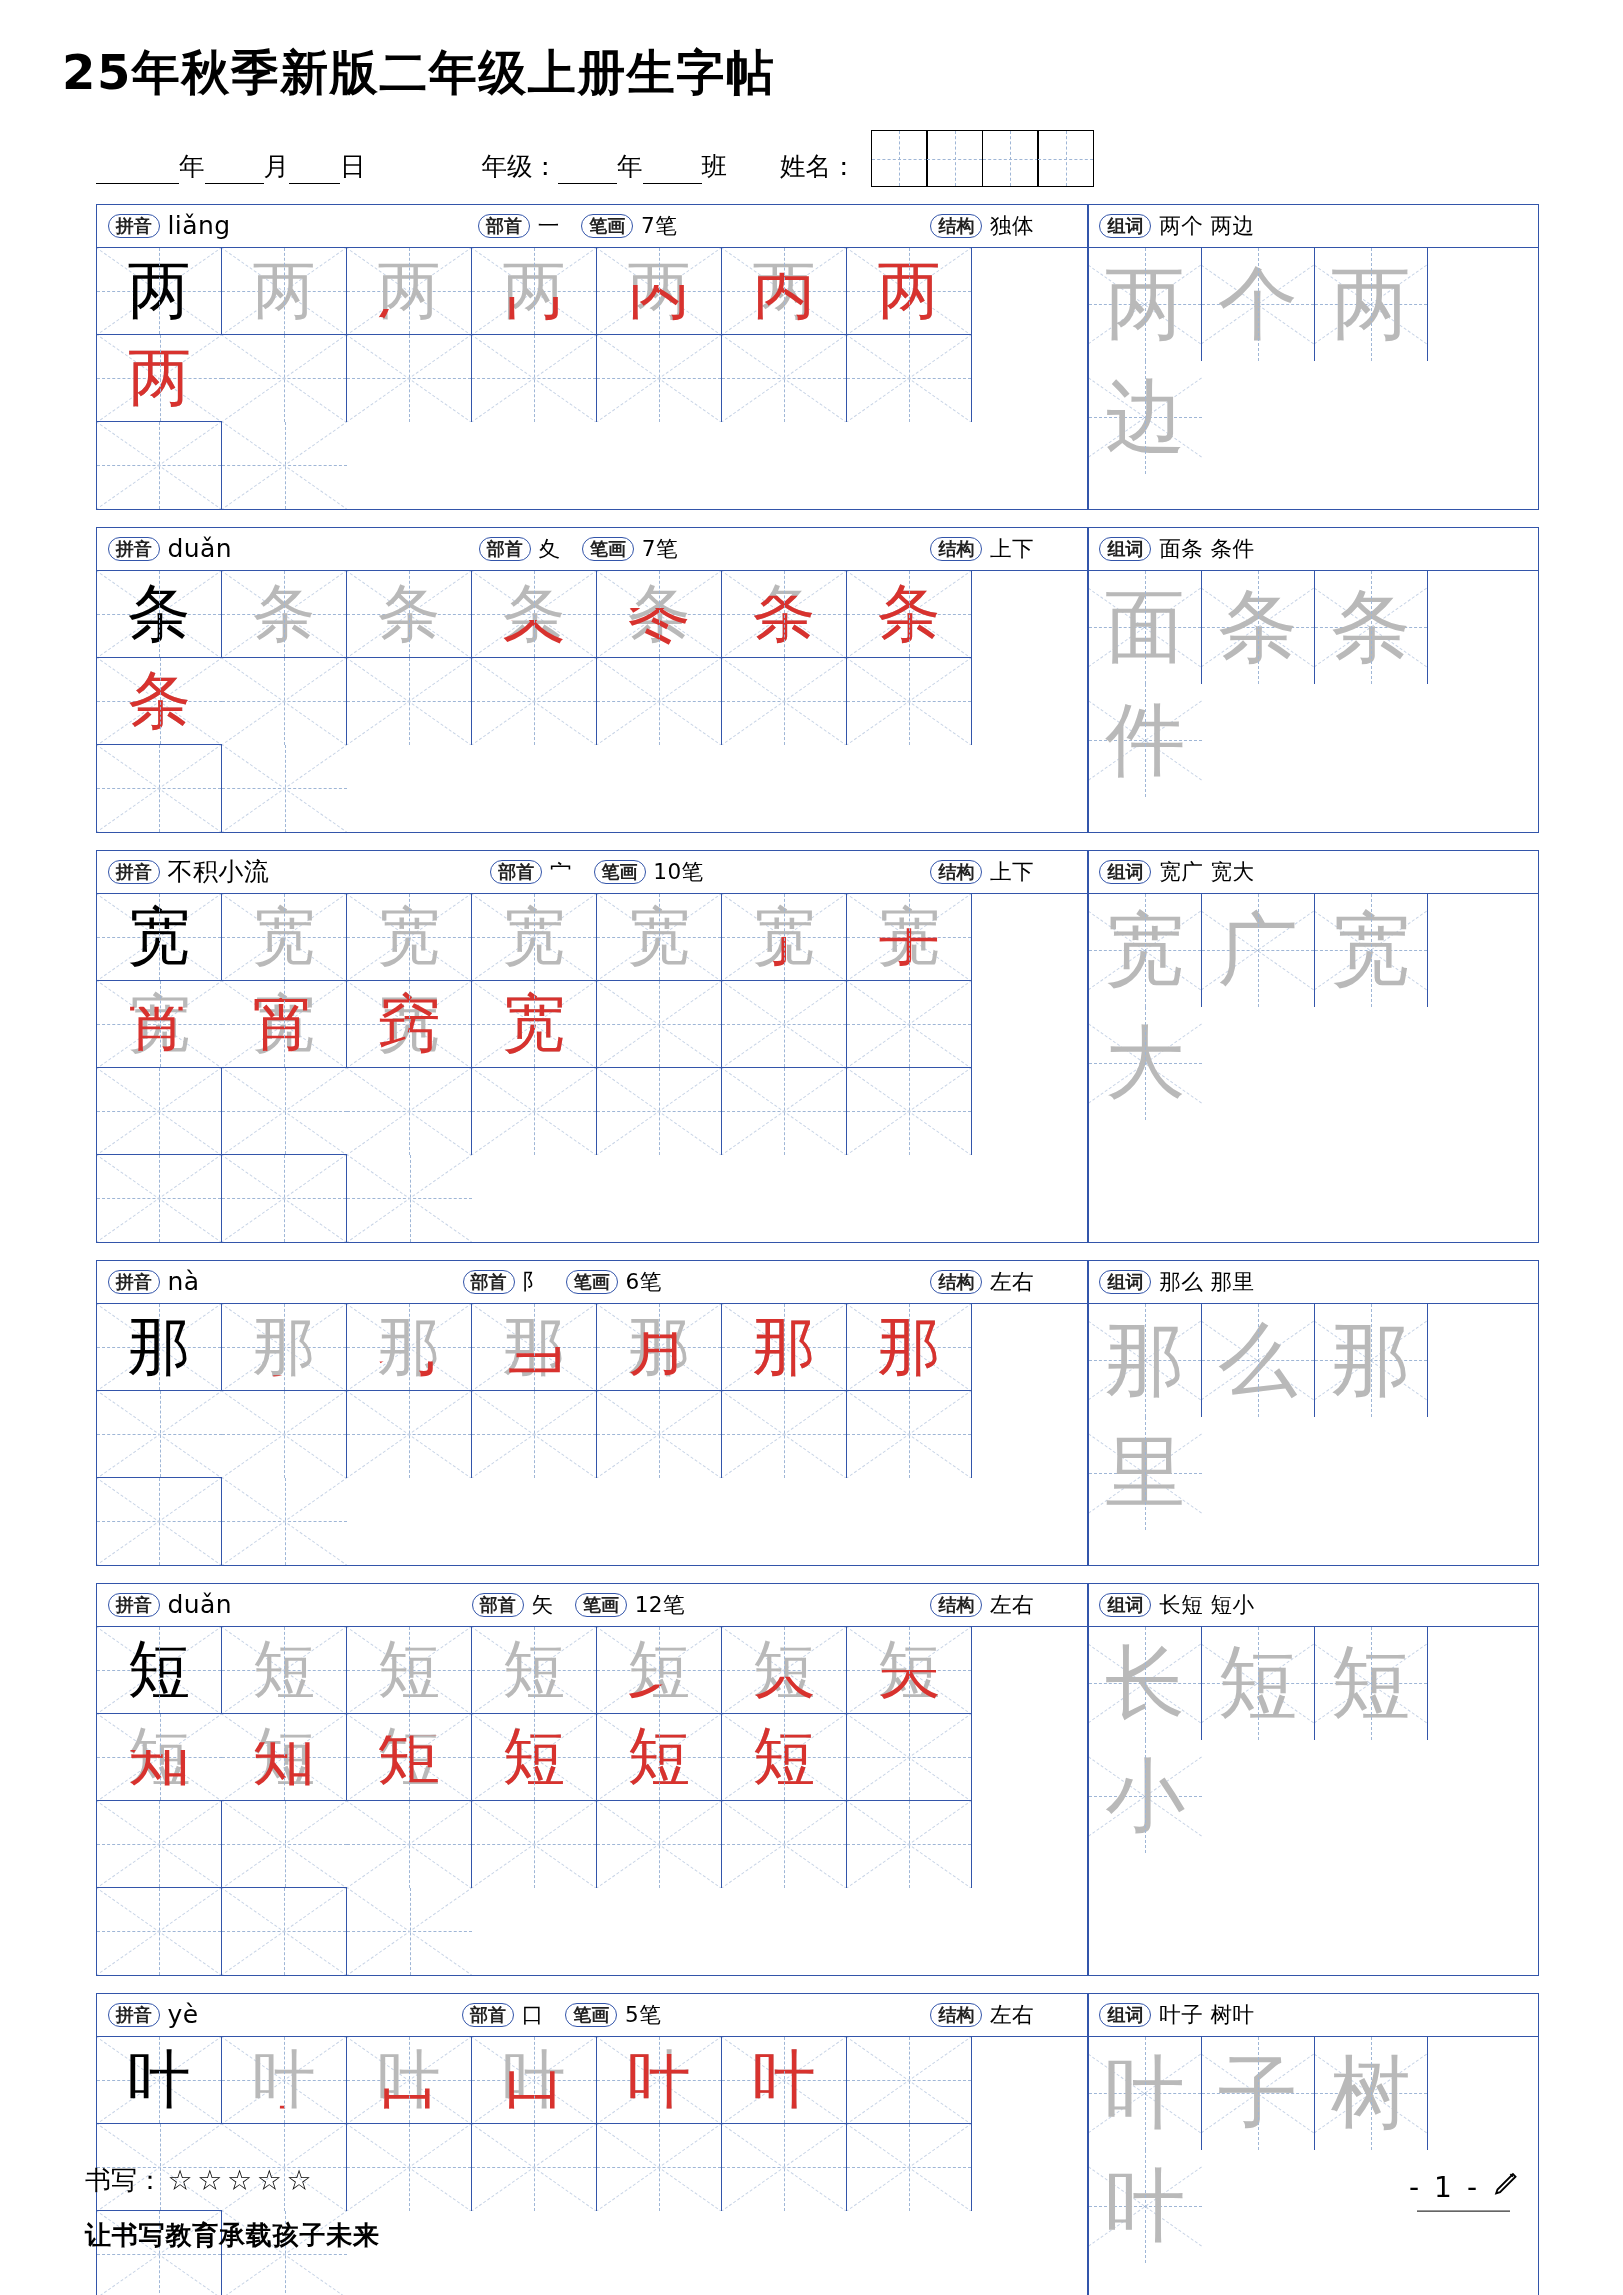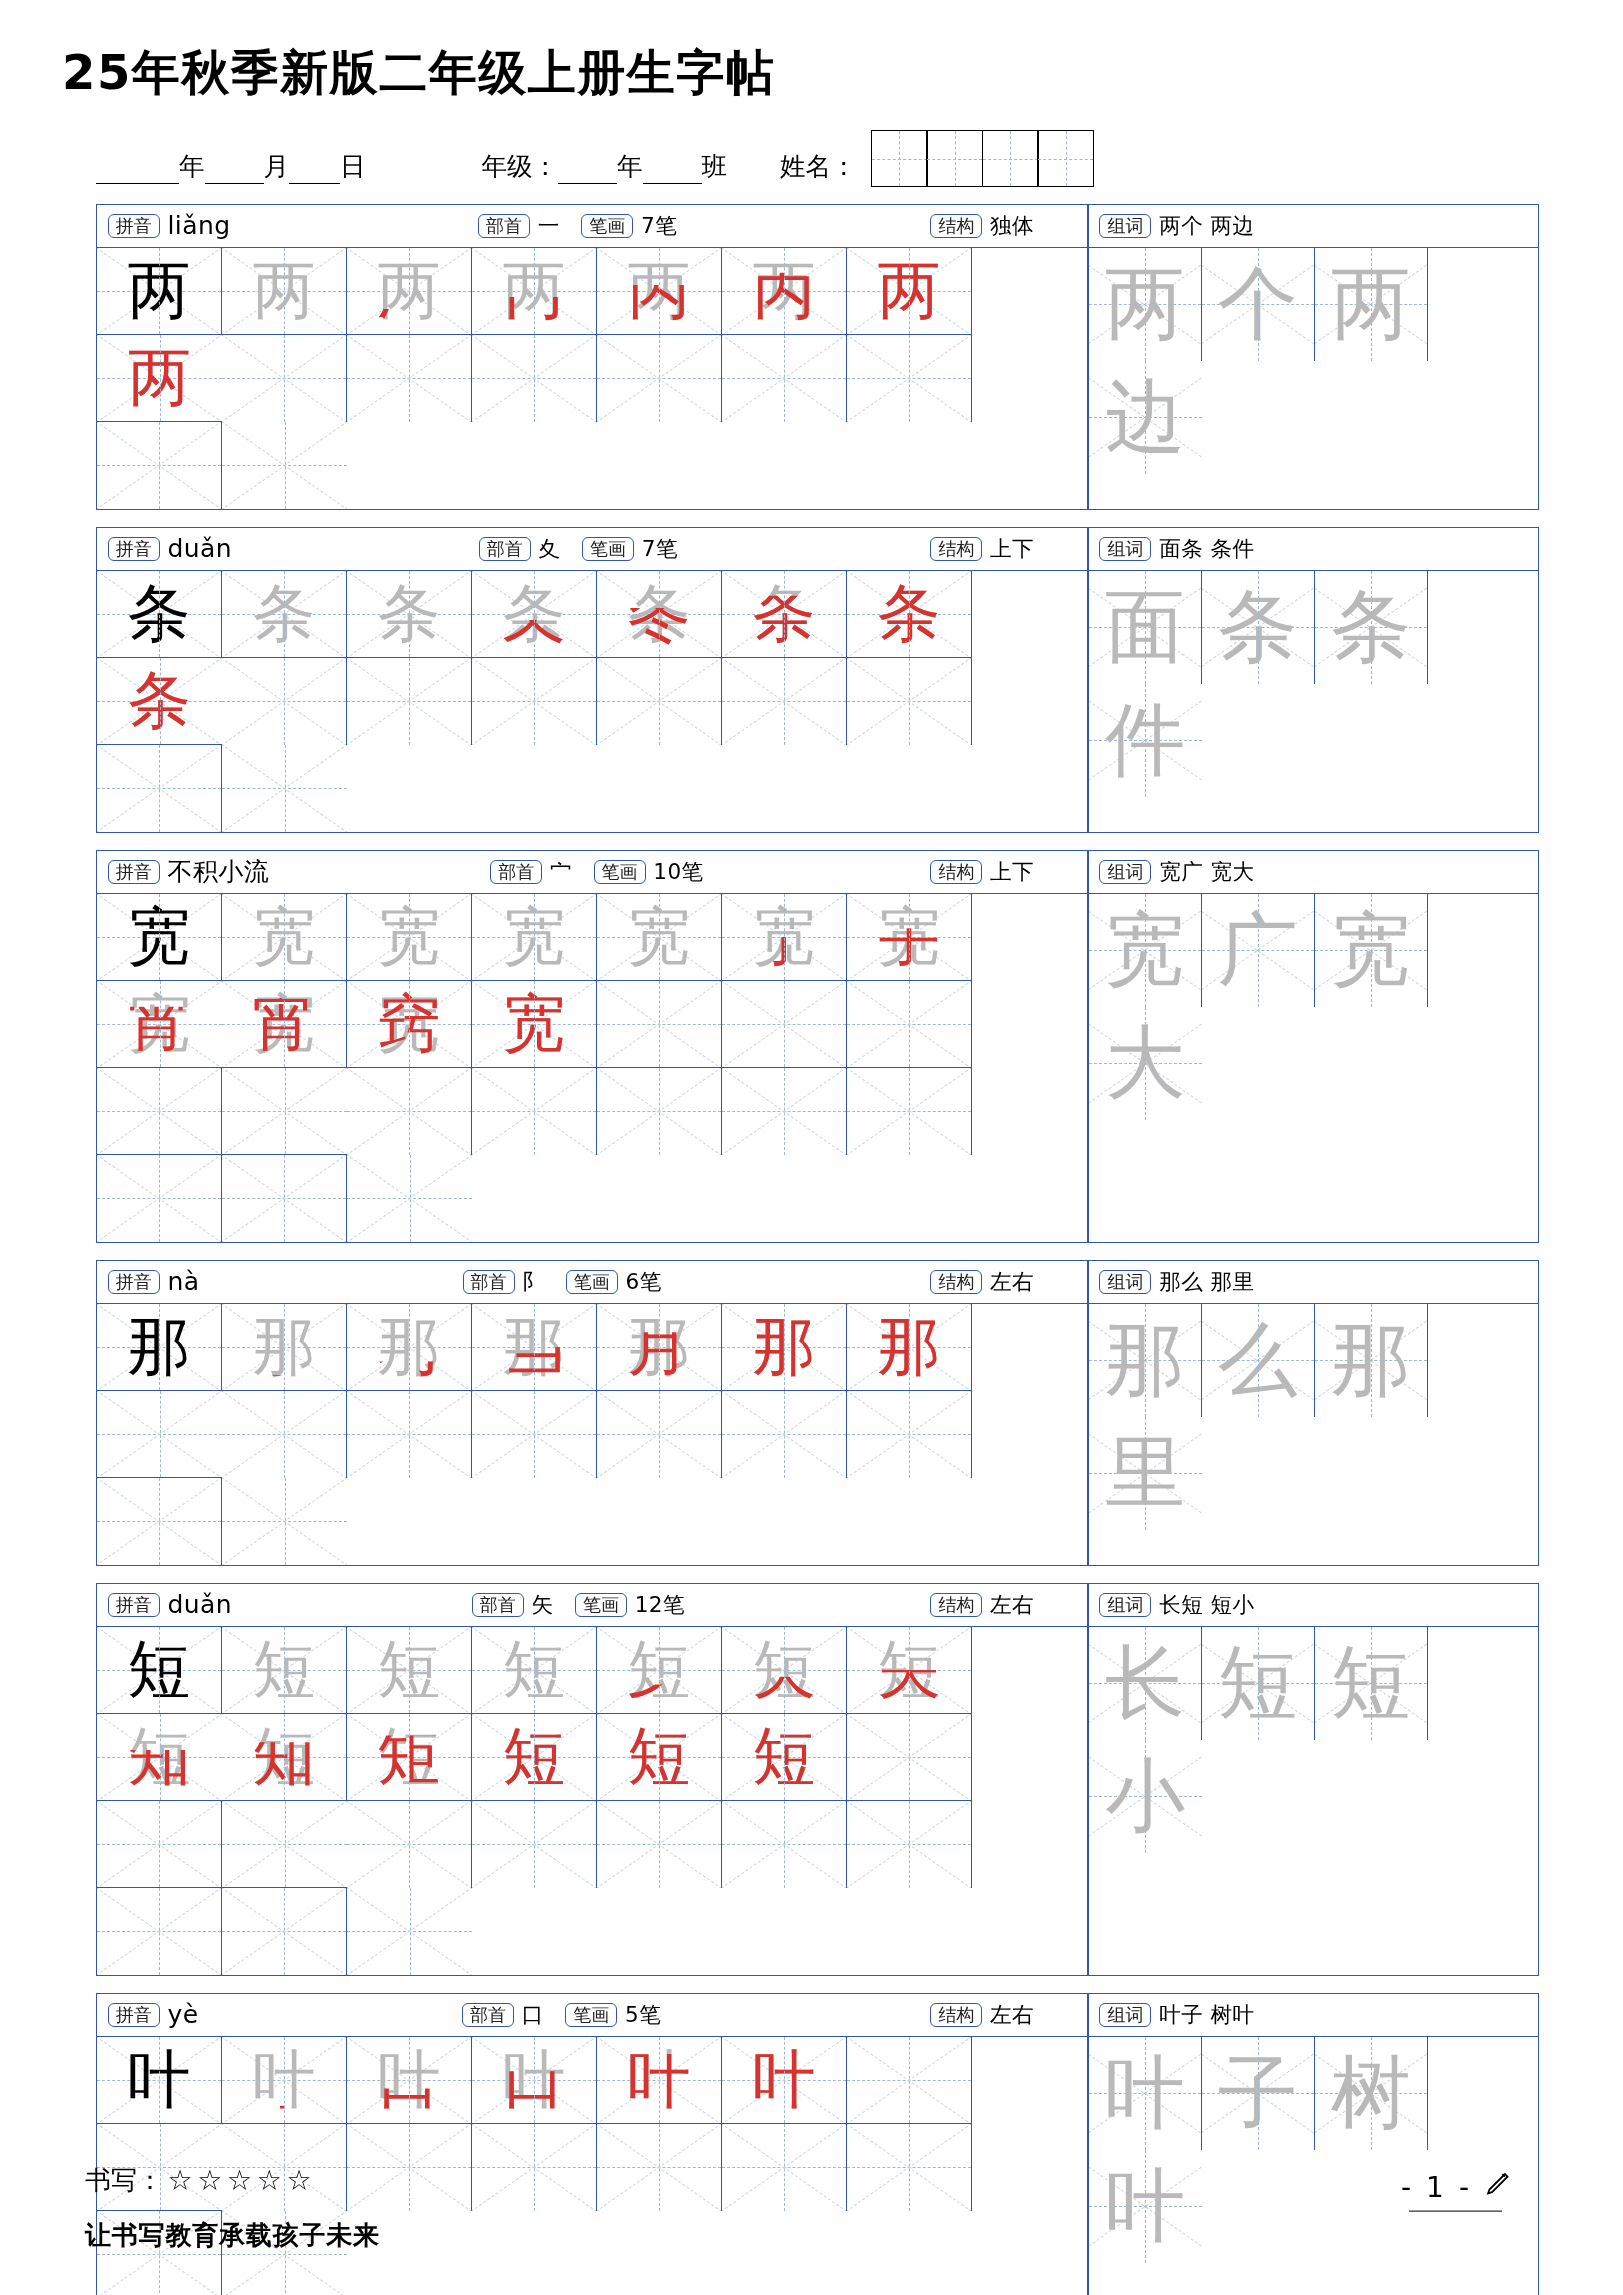--- a/index.html
+++ b/index.html
@@ -111,27 +111,28 @@
     display: flex;
     align-items: center;
     height: 42px;
     border-bottom: 1.5px solid #3355aa;
     font-size: 19.3px;
     font-family: "DejaVu Sans", sans-serif;
     padding-left: 10.8px;
   }
   .info-tag {
     border: 0.8px solid #3355aa;
-    border-radius: 6px;
+    border-radius: 12px;
     padding: 2.3px 7px;
     font-size: 18px;
     line-height: 1;
     color: #222;
     background: #fff;
     margin-right: 7.7px;
+    font-weight: bold;
   }
   .info-val {
     font-size: 21.6px;
     margin-right: 21.6px;
     letter-spacing: 0.4px;
   }
   .info-val.pinyin {
     font-family: "DejaVu Sans", sans-serif;
     font-size: 25px;
     margin-right: 16px;
@@ -190,21 +191,21 @@
     line-height: 1;
   }
   .right-panel .glyph { font-size: 80px; }
   .g-black { color: #000; }
   .g-gray { color: #b9b9b9; }
   .g-red { color: #d8322e; }
 
   
   .footer {
     position: absolute;
-    left: 0; right: 16px;
+    left: 0; right: 8px;
     bottom: 42px;
     padding: 0 93px 0 85px;
     display: flex;
     align-items: flex-start;
     justify-content: space-between;
     font-family: "DejaVu Sans", sans-serif;
   }
   .footer-left .write-line {
     font-size: 26px;
     display: flex;

